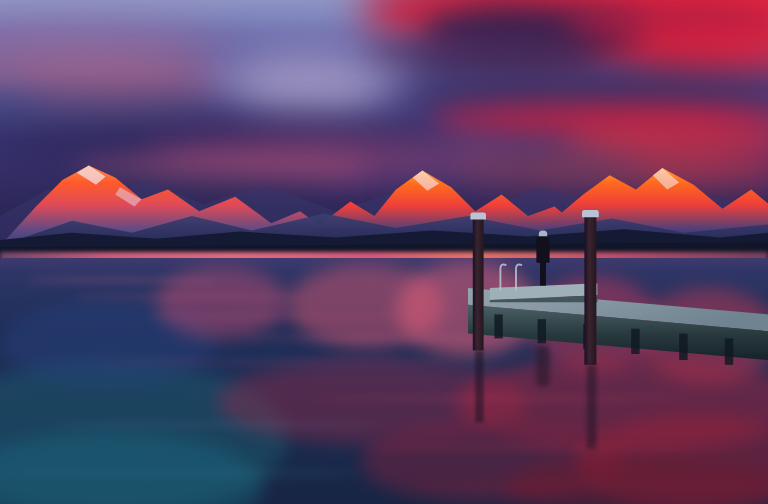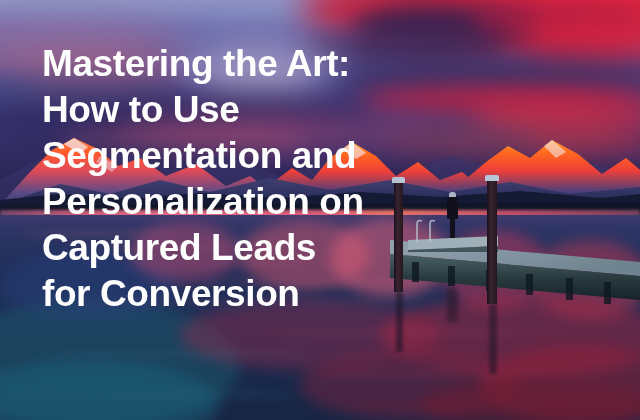--- a/index.html
+++ b/index.html
@@ -234,15 +234,14 @@
   </div>
 
   <div style="position:absolute;left:446px;top:192px;width:13px;height:46px;">
     <div style="position:absolute;left:3px;top:0;width:7px;height:5px;background:#aab4c4;border-radius:3px 3px 0 0;"></div>
     <div style="position:absolute;left:1px;top:5px;width:11px;height:22px;background:#12101c;border-radius:3px 3px 1px 1px;"></div>
     <div style="position:absolute;left:4px;top:26px;width:5px;height:20px;background:#12101c;"></div>
   </div>
 
   <div style="position:absolute;left:447px;top:288px;width:11px;height:34px;background:#15121f;opacity:.45;filter:blur(2px);border-radius:4px;"></div>
 
-  <h1 class="headline">Mastering the Art: How to Use Segmentation and Personalization on Captured Leads for Conversion</h1>
 
 </div>
 
 </body></html>

